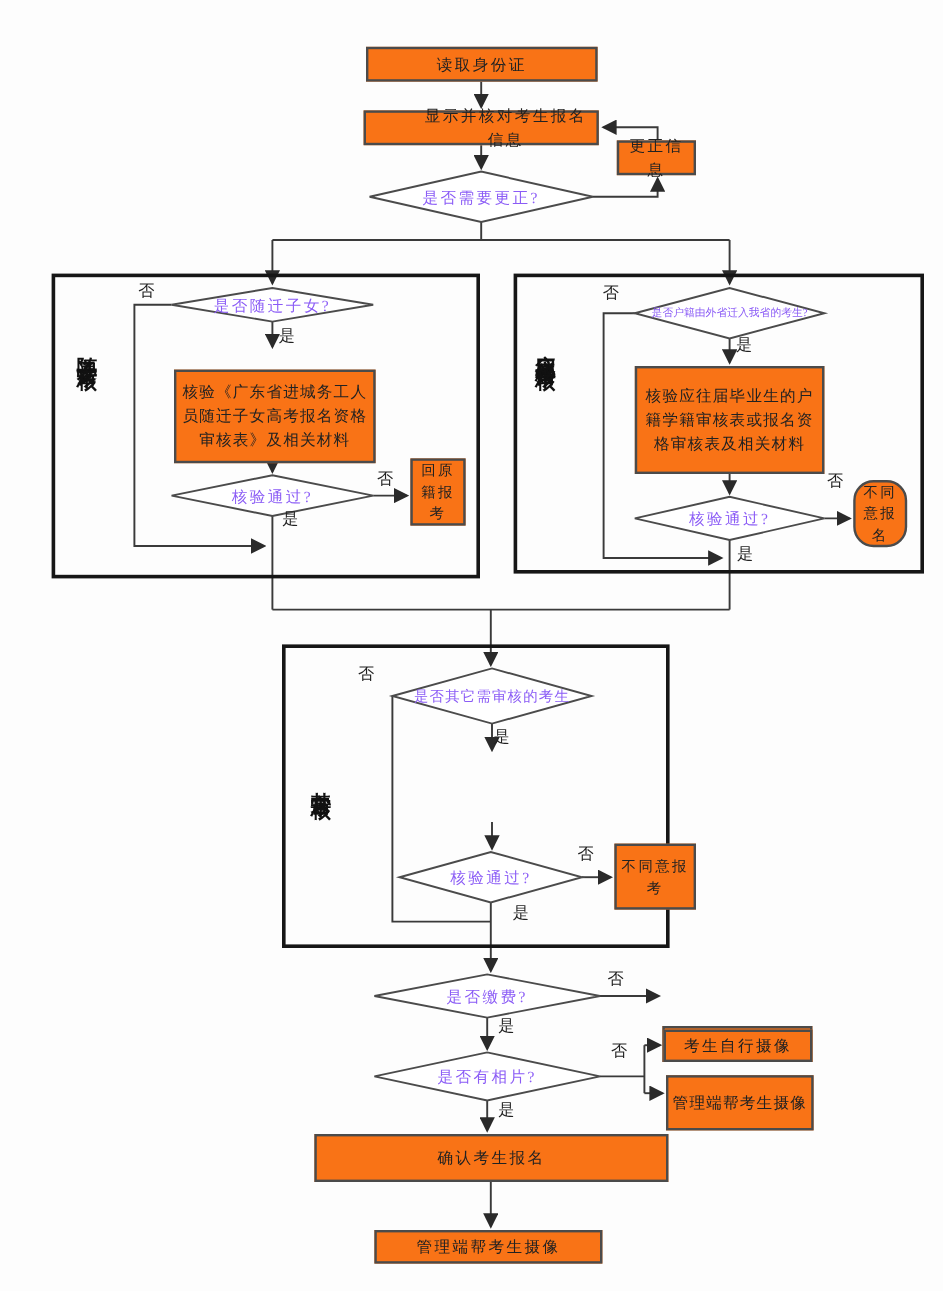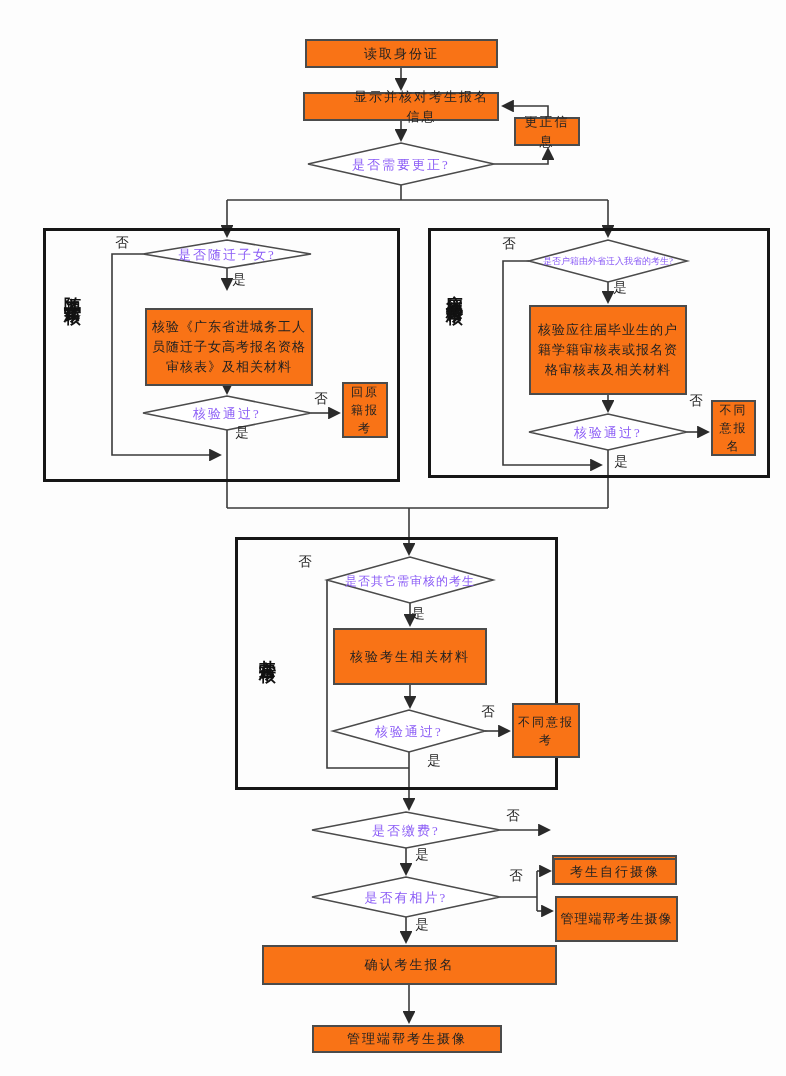--- a/index.html
+++ b/index.html
@@ -112,23 +112,22 @@
   <div class="vtitle" style="left:256px; top:646px;">其它审核</div>
 
   <div class="node" style="left:305px; top:39px; width:193px; height:29px;">读取身份证</div>
   <div class="node" style="left:303px; top:92px; width:196px; height:29px;padding-left:44px;">显示并核对考生报名信息</div>
   <div class="node" style="left:514px; top:117px; width:66px; height:29px;">更正信息</div>
 
   <div class="node multi" style="left:145px; top:292px; width:168px; height:78px;margin-top:16px;">核验《广东省进城务工人员随迁子女高考报名资格审核表》及相关材料</div>
   <div class="node reject" style="left:342px; top:382px; width:46px; height:56px;">回原籍报考</div>
 
   <div class="node multi" style="left:529px; top:305px; width:158px; height:90px;">核验应往届毕业生的户籍学籍审核表或报名资格审核表及相关材料</div>
-  <div class="node reject" style="left:711px; top:400px; width:45px; height:56px;">不同意报名</div>
+  <div class="node reject" style="left:711px; top:400px; width:45px; height:56px;border-radius:17px;">不同意报名</div>
 
-  <div class="node" style="left:333px; top:628px; width:154px; height:57px;">核验考生相关材料</div>
   <div class="node reject" style="left:512px; top:703px; width:68px; height:55px;">不同意报考</div>
 
   <div class="node" style="left:552px; top:813px; width:125px; height:30px;margin-top:42px;">考生网上缴费</div>
   <div class="node" style="left:553px; top:858px; width:124px; height:27px;">考生自行摄像</div>
   <div class="node" style="left:555px; top:896px; width:123px; height:46px; letter-spacing:1px;text-align:right;">管理端帮考生摄像</div>
 
   <div class="node" style="left:262px; top:945px; width:295px; height:40px;">确认考生报名</div>
   <div class="node" style="left:312px; top:1025px; width:190px; height:28px;">管理端帮考生摄像</div>
 
   <div class="dlabel" style="left:401px; top:165px;">是否需要更正?</div>

